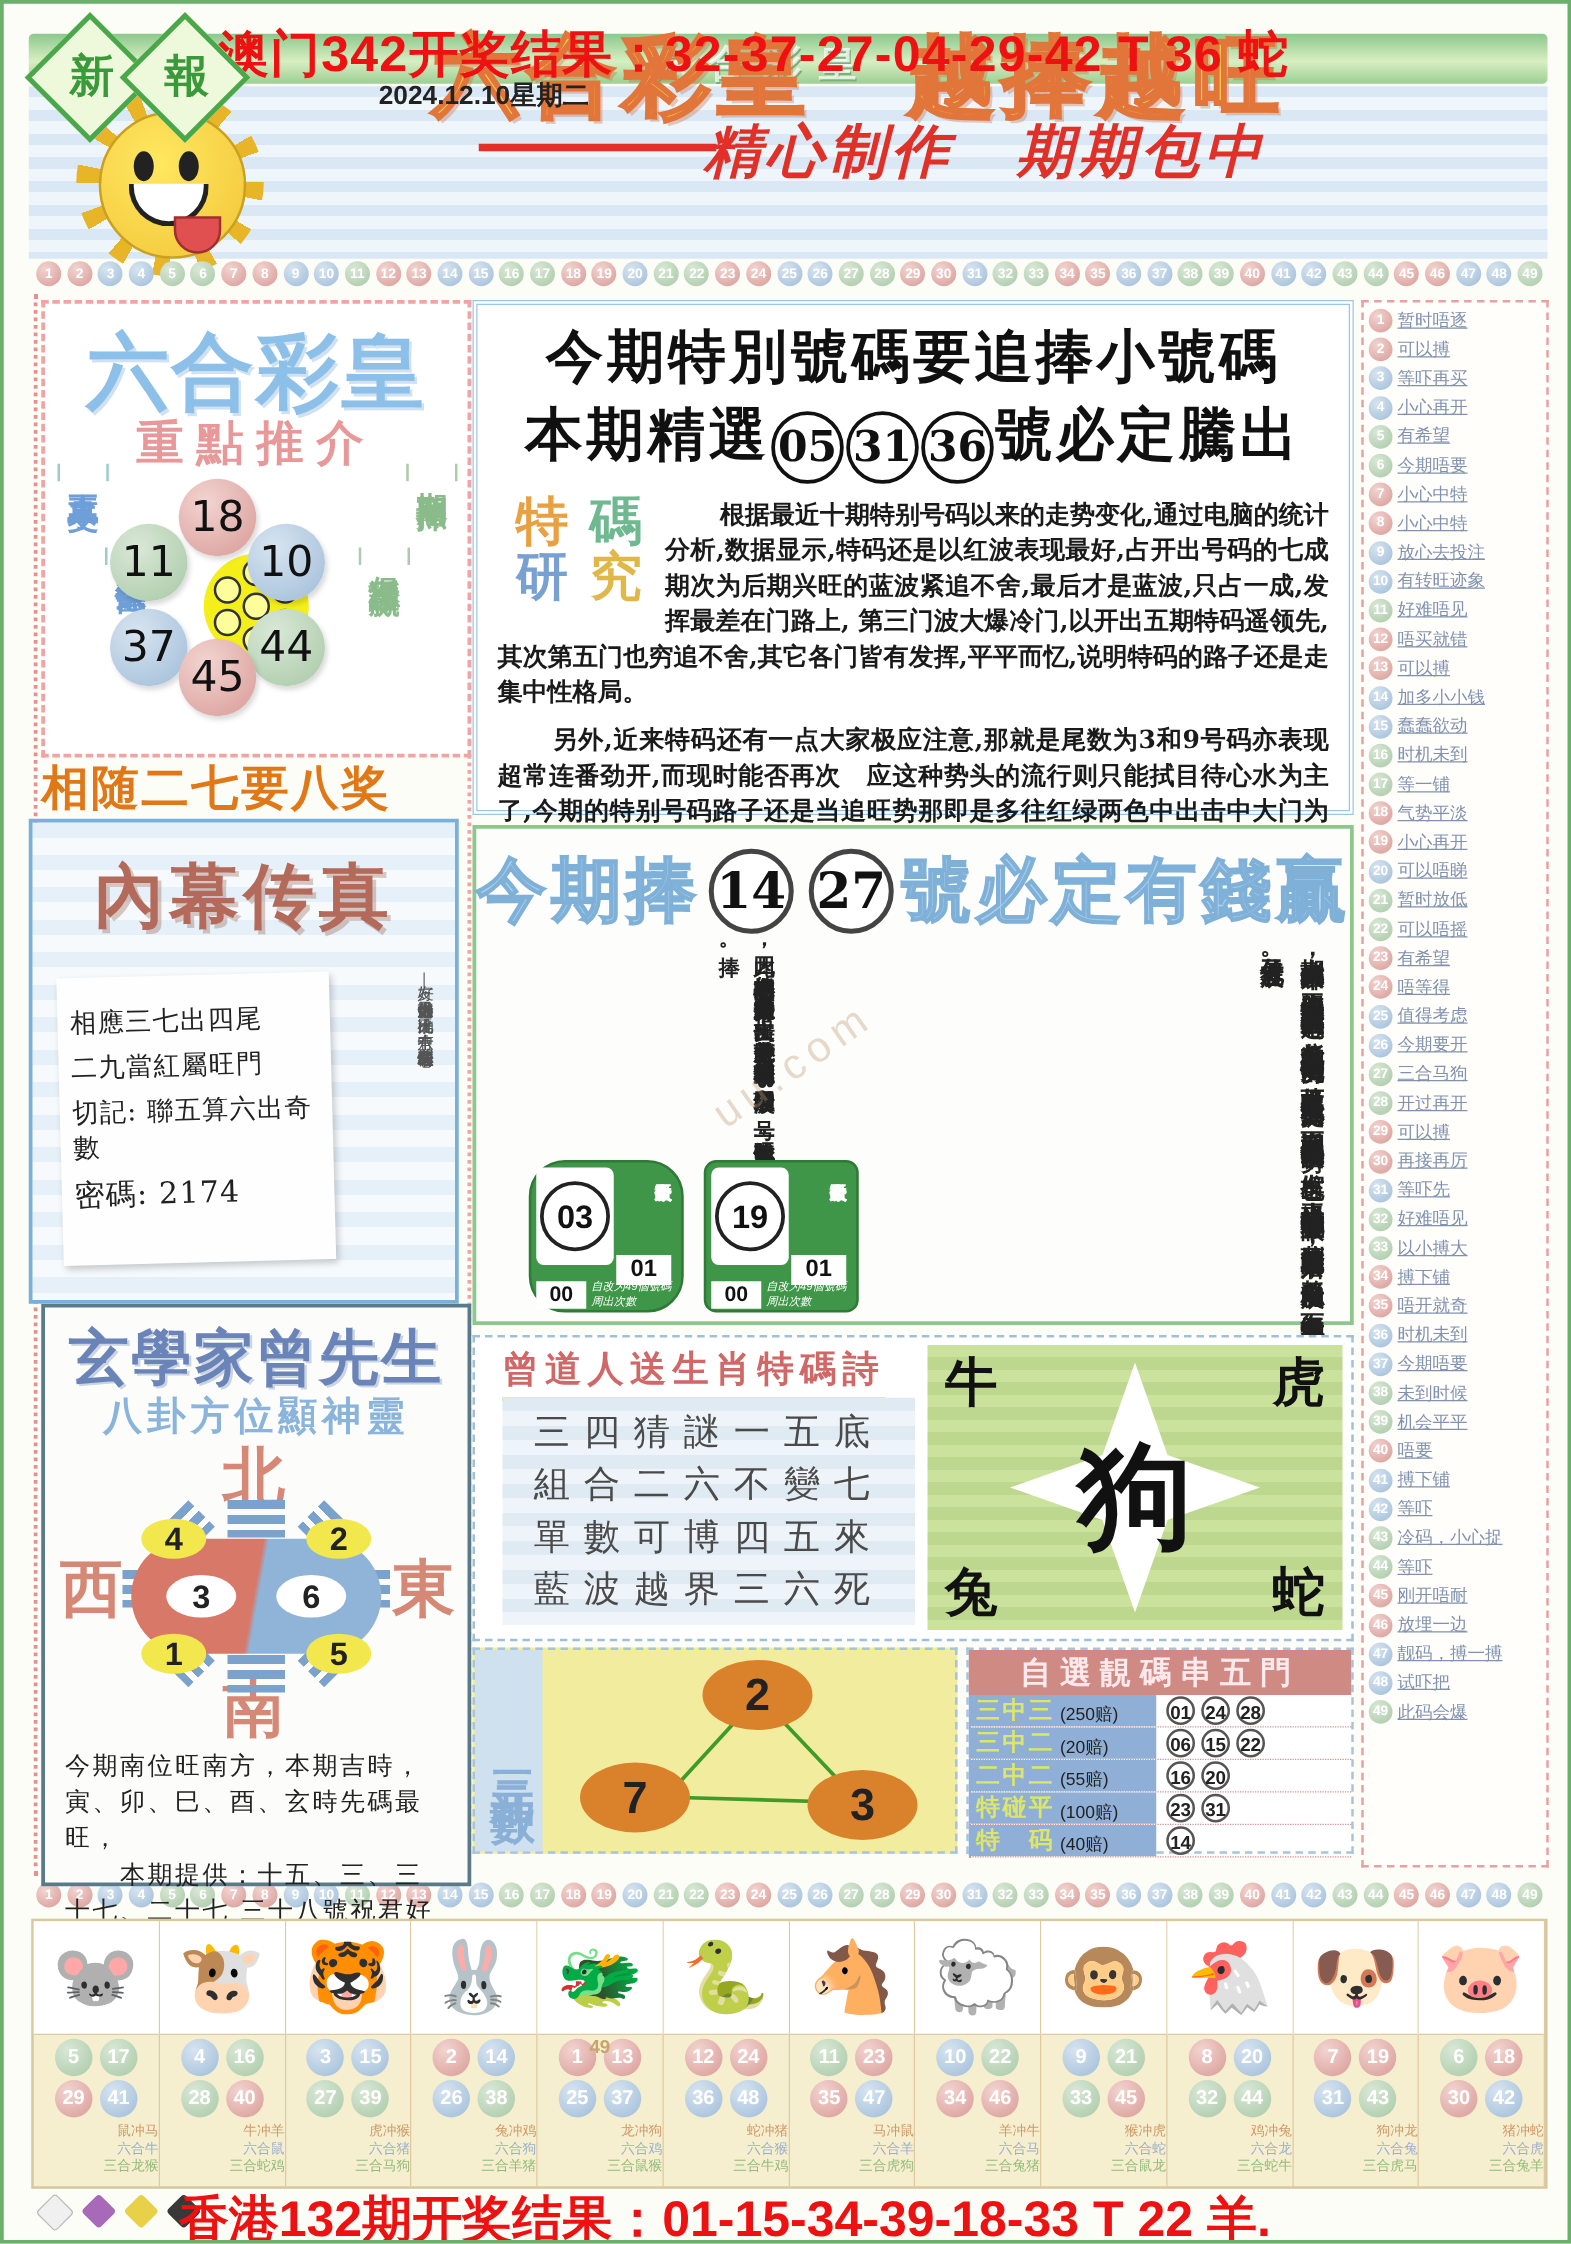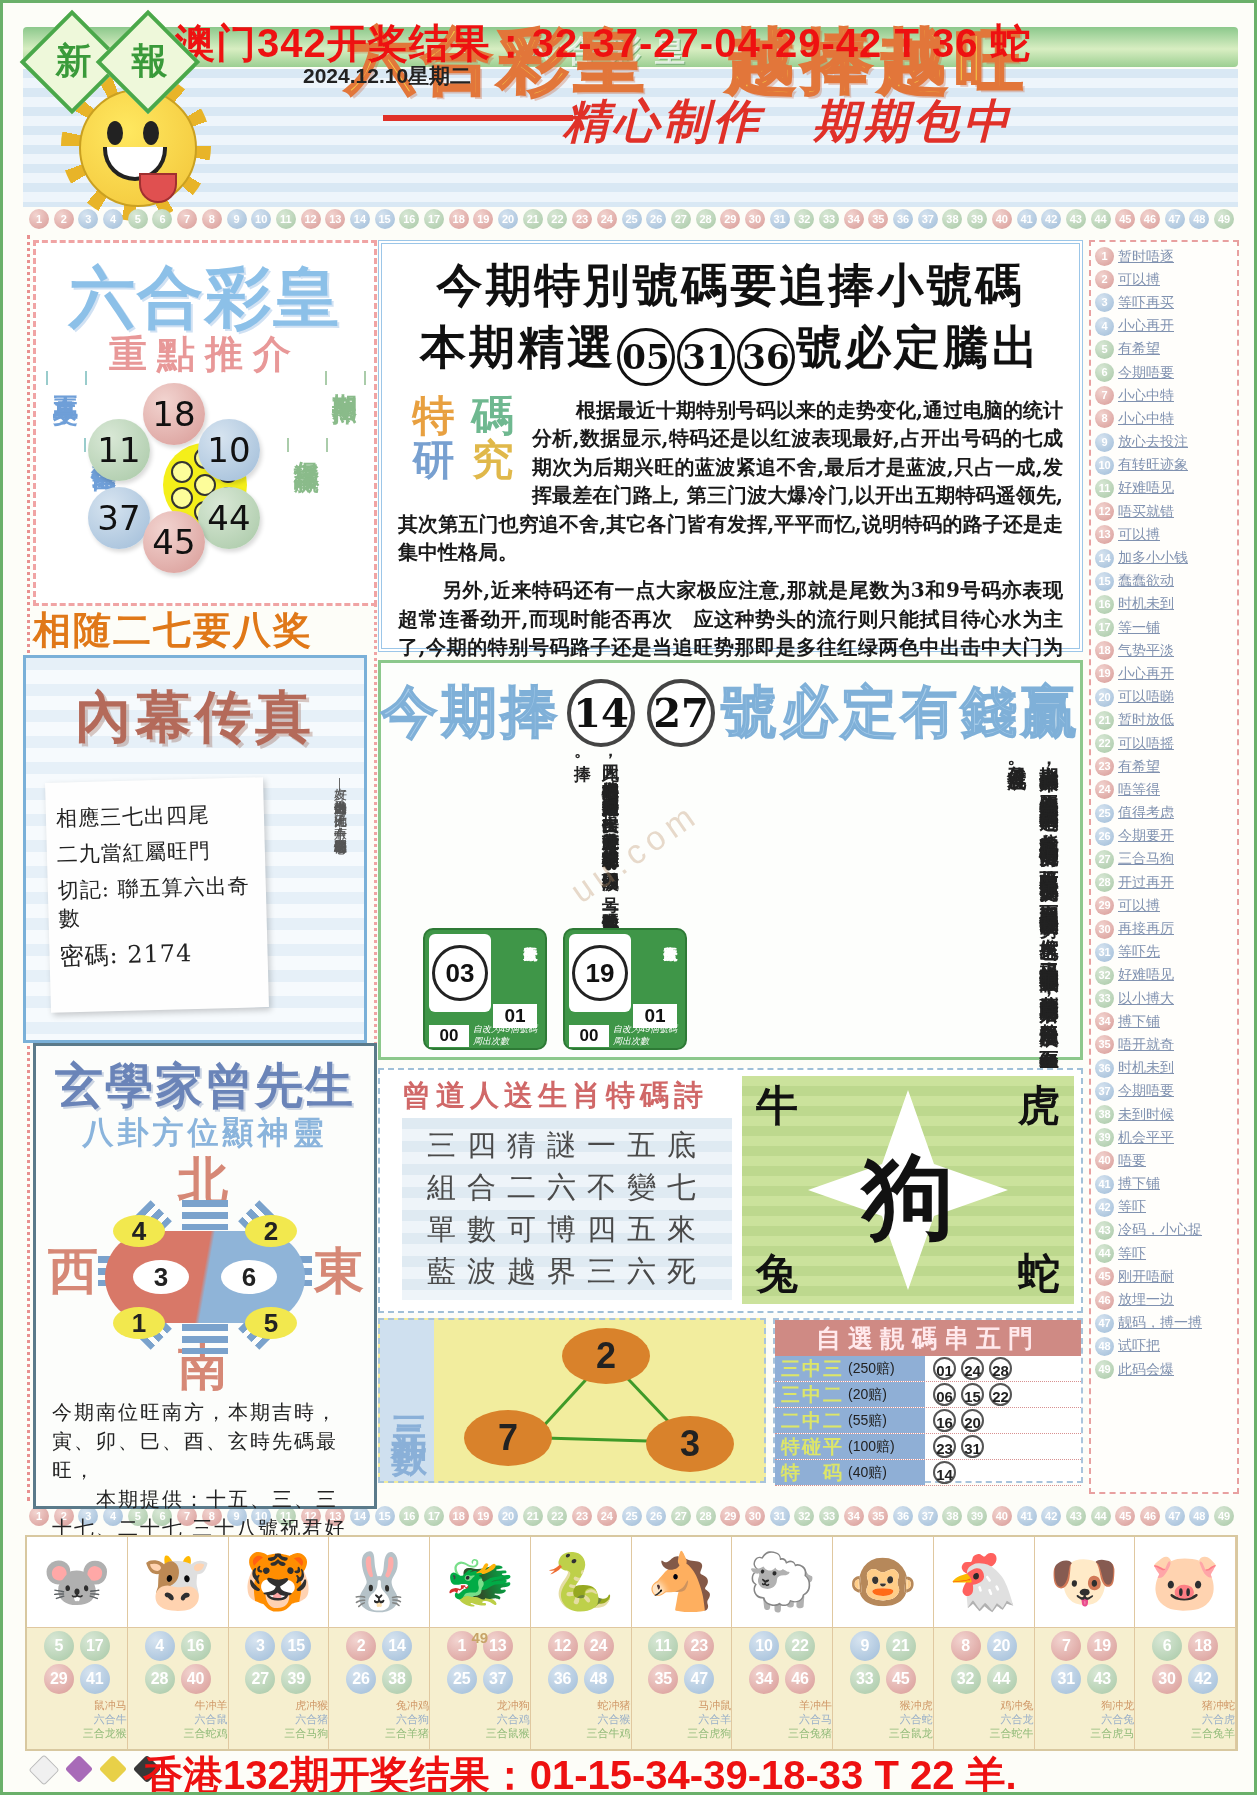--- a/index.html
+++ b/index.html
@@ -126,21 +126,21 @@
     background:#fff;font-size:40px;font-weight:bold;color:#111;line-height:60px;text-align:center;
     vertical-align:middle;margin:0 6px;}
   .pair-right{position:absolute;right:14px;top:88px;height:292px;width:434px;font-size:19px;
     font-weight:bold;color:#222;line-height:1.7;letter-spacing:1px;}
   .pair-left{position:absolute;left:18px;top:88px;height:168px;width:226px;font-size:17px;
     font-weight:bold;color:#222;line-height:1.65;}
   .watermark{position:absolute;left:180px;top:170px;font-size:34px;color:rgba(190,150,110,.35);
     transform:rotate(-35deg);letter-spacing:6px;}
   .statbox{position:absolute;top:265px;width:124px;height:122px;background:#3f9648;border-radius:10px;
     border:2px solid #2e7a36;box-sizing:border-box;padding:4px;}
-  #stat0{left:42px;} #stat1{left:182px;}
+  #stat0{left:42px;border-radius:29px;} #stat1{left:182px;}
   .stat-top{display:flex;height:78px;}
   .stat-circlewrap{width:62px;background:#fff;border-radius:6px;display:flex;align-items:center;
     justify-content:center;}
   .stat-circle{width:50px;height:50px;border:3px solid #222;border-radius:50%;font-size:26px;
     font-weight:bold;color:#111;text-align:center;line-height:50px;background:#fff;}
   .stat-right{flex:1;position:relative;}
   .stat-label{position:absolute;right:2px;top:2px;height:58px;font-size:14px;color:#fff;
     font-weight:bold;line-height:1.2;}
   .stat-val{position:absolute;right:4px;bottom:-16px;width:44px;height:24px;background:#fff;
     font-size:19px;font-weight:bold;color:#111;text-align:center;line-height:24px;}
@@ -172,21 +172,21 @@
   .sy-area{position:relative;flex:1;}
   .sy-ell{position:absolute;width:88px;height:56px;border-radius:50%;background:#d9822b;
     text-align:center;line-height:56px;font-size:36px;font-weight:bold;color:#222;z-index:2;}
   .tri-lines{position:absolute;left:0;top:0;z-index:1;}
 
   .zixuan{left:770px;top:1315px;width:310px;height:165px;border:2px dashed #a8c4dc;background:#fff;
     box-sizing:border-box;}
   .zx-title{height:36px;background:#cf8a84;color:#ffe9ec;font-size:25px;font-weight:bold;
     letter-spacing:7px;text-align:center;line-height:36px;}
   .zx-row{display:flex;height:25px;align-items:center;border-bottom:1px dotted #d89090;}
-  .zx-label{width:150px;height:100%;background:#8fafd6;display:flex;align-items:center;
+  .zx-label{width:150px;height:100%;background:#8fafd6;display:flex;align-items:flex-end;
     padding-left:6px;box-sizing:border-box;}
   .zx-name{font-size:19px;font-weight:bold;color:#dde668;letter-spacing:2px;}
   .zx-odds{font-size:14px;color:#222;margin-left:4px;}
   .zx-nums{flex:1;display:flex;gap:5px;padding-left:8px;}
   .zx-circle{width:23px;height:23px;border:2px solid #555;border-radius:50%;font-size:15px;
     font-weight:bold;color:#222;text-align:center;line-height:23px;box-sizing:border-box;}
 
   
   .right49{left:1086px;top:237px;width:150px;height:1254px;border:2px dashed #e8a0a0;
     background:#fffefb;box-sizing:border-box;padding:3px 4px;}

